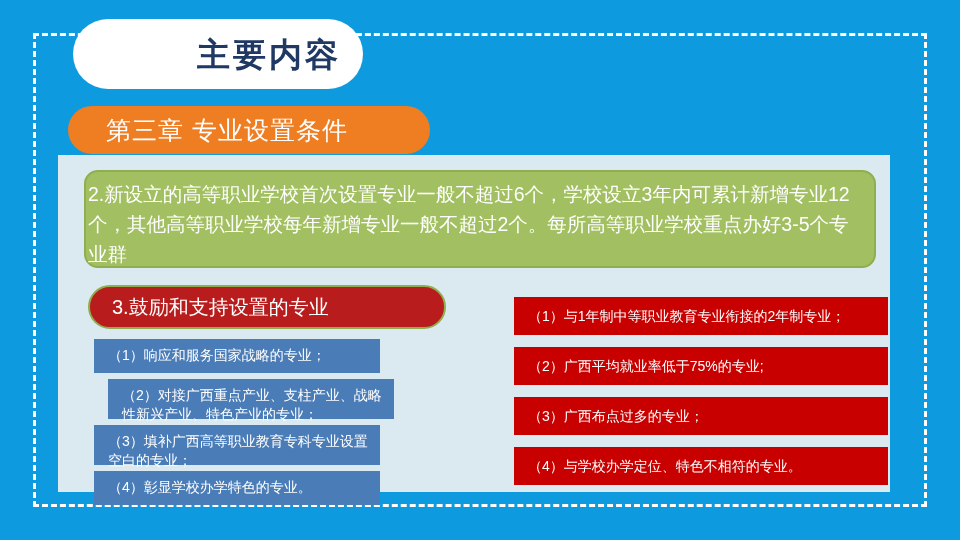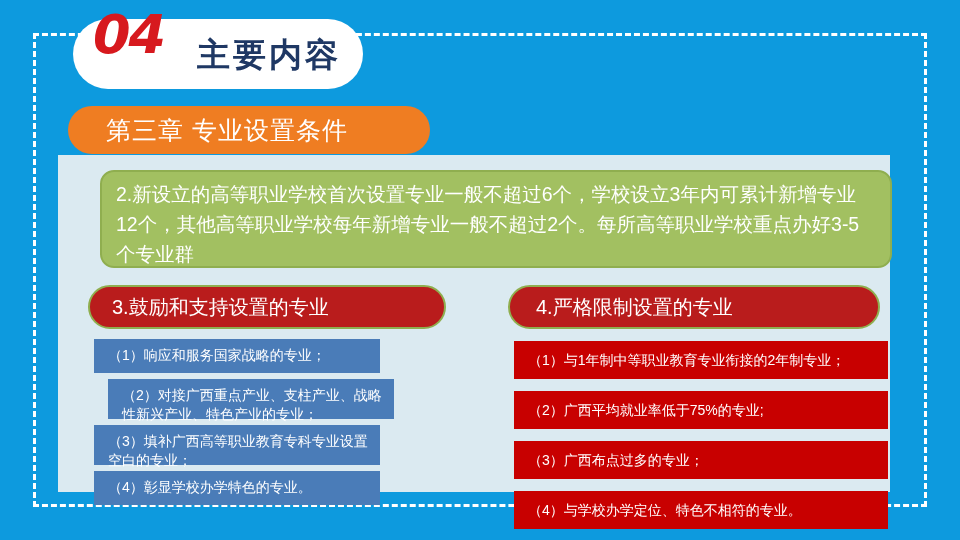--- a/index.html
+++ b/index.html
@@ -102,22 +102,21 @@
   #green-note {
     position: absolute;
     left: 84px;
     top: 170px;
     width: 792px;
     height: 98px;
     background: #a2c061;
     border: 2px solid #8fae4f;
     border-radius: 14px;
     box-sizing: border-box;
-    padding: 7px 13px 0 14px;
-    margin-left: 16px;
+    padding: 7px 13px 0 2px;
   }
   #green-note .note-text {
     font-size: 19.5px;
     color: #ffffff;
     line-height: 30px;
     letter-spacing: 0px;
     display: block;
   }
 
   
@@ -169,43 +168,39 @@
 
 <div id="slide">
 
   <div id="dashed-frame"></div>
 
   <div id="content-panel"></div>
 
   <div id="title-pill">
     <span class="pill-text">主要内容</span>
   </div>
-  <div id="title-number">04</div>
 
   <div id="chapter-banner">
     <span class="banner-text">第三章 专业设置条件</span>
   </div>
 
   <div id="green-note">
     <span class="note-text">2.新设立的高等职业学校首次设置专业一般不超过6个，学校设立3年内可累计新增专业12个，其他高等职业学校每年新增专业一般不超过2个。每所高等职业学校重点办好3-5个专业群</span>
   </div>
 
   <div class="column" id="col-left">
     <div class="col-header">
       <span class="hdr-text">3.鼓励和支持设置的专业</span>
     </div>
     <div class="item blue h1">（1）响应和服务国家战略的专业；</div>
     <div class="item blue h2">（2）对接广西重点产业、支柱产业、战略性新兴产业、特色产业的专业；</div>
     <div class="item blue h3">（3）填补广西高等职业教育专科专业设置空白的专业；</div>
     <div class="item blue h4">（4）彰显学校办学特色的专业。</div>
   </div>
 
   <div class="column" id="col-right">
-    <div class="col-header">
-      <span class="hdr-text">4.严格限制设置的专业</span>
-    </div>
     <div class="item red r1">（1）与1年制中等职业教育专业衔接的2年制专业；</div>
     <div class="item red r2">（2）广西平均就业率低于75%的专业;</div>
     <div class="item red r3">（3）广西布点过多的专业；</div>
     <div class="item red r4">（4）与学校办学定位、特色不相符的专业。</div>
   </div>
 
 </div>
 
 </body></html>

